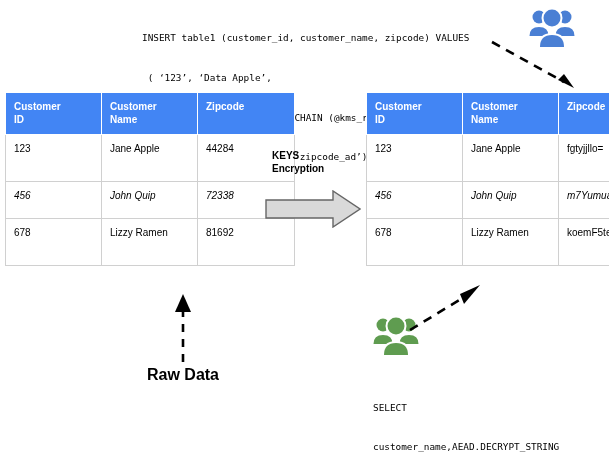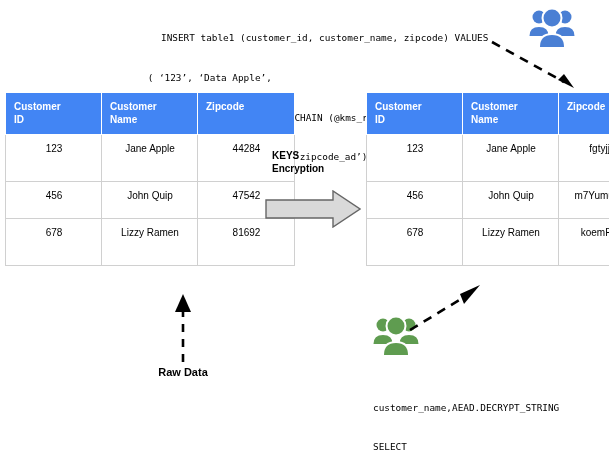--- a/index.html
+++ b/index.html
@@ -23,21 +23,21 @@
     white-space: pre;
     color: #000000;
   }
   #insert-sql {
     left: 142px;
     top: 5px;
     font-size: 9.4px;
     line-height: 13.2px;
     text-align: left;
   }
-  #insert-sql .l1 { display:block;margin-left:19px; }
+  #insert-sql .l1 { display:block; }
   #insert-sql .l2 { display:block; }
   #insert-sql .l3 { display:block; }
   #insert-sql .l4 { display:block; margin-left:-6px; }
   .bold-str { font-weight: normal; }
 
   #select-sql {
     left: 373px;
     top: 375px;
     font-size: 9.4px;
     line-height: 13.0px;
@@ -58,38 +58,38 @@
     font-size: 10px;
     text-align: left;
     vertical-align: top;
     padding: 8px 7px 8px 8px;
     border: 1px solid #ffffff;
     line-height: 12.5px;
   }
   .tbl td {
     font-size: 10px;
     color: #000000;
-    text-align: center;
+    text-align: left;
     vertical-align: top;
     padding: 8px 7px 8px 8px;
     border: 1px solid #d0d0d0;
     line-height: 12.5px;
     background: #ffffff;
     margin-top: 37px;
   }
 
   #table-left  { left: 5px;   top: 92px; width: 241px; }
   #table-right { left: 366px; top: 92px; width: 241px; }
 
   .tbl .col-id   { width: 80px; }
   .tbl .col-name { width: 80px; }
   .tbl .col-zip  { width: 81px; }
 
   .row-tall td { height: 30px; }
-  .row-short td { height: 20px; }
+  .row-short td { height: 20px; font-style: italic; }
 
   
   #aead-label {
     position: absolute;
     left: 272px;
     top: 150px;
     font-size: 10px;
     font-weight: bold;
     line-height: 12.5px;
     color: #000000;
@@ -103,21 +103,21 @@
     height: 38px;
   }
 
   
   #raw-data-label {
     position: absolute;
     left: 128px;
     top: 366px;
     width: 110px;
     text-align: center;
-    font-size: 11px;
+    font-size: 16px;
     font-weight: bold;
     color: #000000;
   }
   #raw-arrow {
     position: absolute;
     left: 160px;
     top: 292px;
     width: 46px;
     height: 72px;
   }
@@ -197,21 +197,21 @@
   </thead>
   <tbody>
     <tr class="row-tall">
       <td>123</td>
       <td>Jane Apple</td>
       <td>44284</td>
     </tr>
     <tr class="row-short">
       <td>456</td>
       <td>John Quip</td>
-      <td>47542</td>
+      <td>72338</td>
     </tr>
     <tr class="row-tall">
       <td>678</td>
       <td>Lizzy Ramen</td>
       <td>81692</td>
     </tr>
   </tbody>
 </table>
 
 <table class="tbl" id="table-right">
@@ -271,19 +271,19 @@
 </div>
 
 <div id="dashed-arrow-bottom">
   <svg viewBox="0 0 110 52" width="110" height="52" xmlns="http://www.w3.org/2000/svg">
     <path d="M2 48 L58 14" stroke="#000000" stroke-width="2.6" fill="none" stroke-dasharray="9 7"></path>
     <path d="M72 3 L56 22 L52 12 Z" fill="#000000"></path>
   </svg>
 </div>
 
 <div class="sql" id="select-sql">
+  <span>SELECT</span>
   <span>customer_name,AEAD.DECRYPT_STRING</span>
-  <span>SELECT</span>
   
   
   
   
 </div>
 
 </body></html>

